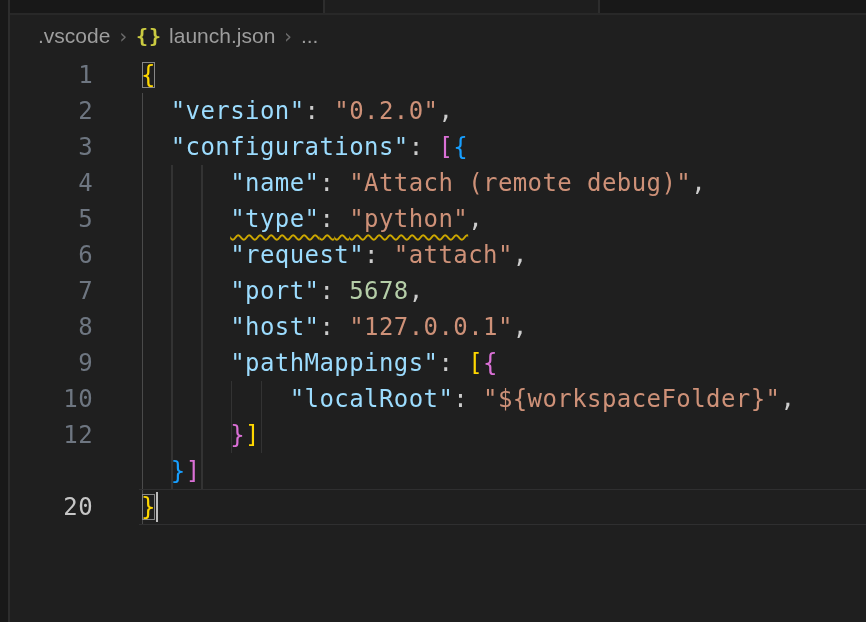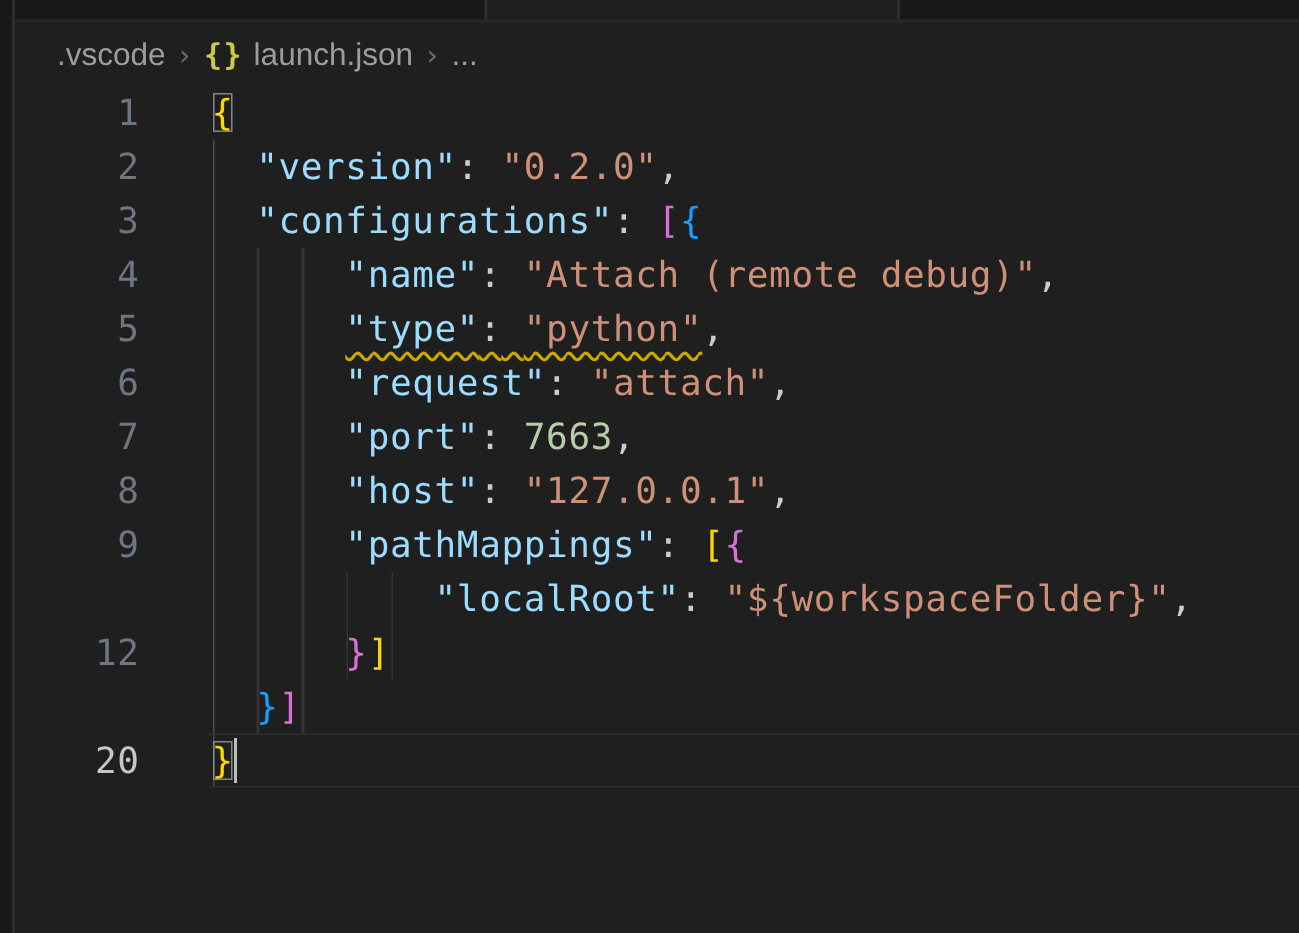--- a/index.html
+++ b/index.html
@@ -82,31 +82,32 @@
       <div class="code-line">
         <span class="ln">5</span>
         <span class="content"><span style="color: rgb(212, 212, 212);">      </span><span class="sq" style="text-decoration-color: rgb(204, 167, 0);"><span style="color: rgb(156, 220, 254);">"type"</span><span style="color: rgb(204, 204, 204);">:</span><span style="color: rgb(212, 212, 212);"> </span><span style="color: rgb(206, 145, 120);">"python"</span></span><span style="color: rgb(204, 204, 204);">,</span></span>
       </div>
       <div class="code-line">
         <span class="ln">6</span>
         <span class="content"><span style="color: rgb(212, 212, 212);">      </span><span style="color: rgb(156, 220, 254);">"request"</span><span style="color: rgb(204, 204, 204);">:</span><span style="color: rgb(212, 212, 212);"> </span><span style="color: rgb(206, 145, 120);">"attach"</span><span style="color: rgb(204, 204, 204);">,</span></span>
       </div>
       <div class="code-line">
         <span class="ln">7</span>
-        <span class="content"><span style="color: rgb(212, 212, 212);">      </span><span style="color: rgb(156, 220, 254);">"port"</span><span style="color: rgb(204, 204, 204);">:</span><span style="color: rgb(212, 212, 212);"> </span><span style="color: rgb(181, 206, 168);">7663</span><span style="color: rgb(204, 204, 204);">,</span></span>
+        <span class="content"><span style="color: rgb(212, 212, 212);">      </span><span style="color: rgb(156, 220, 254);">"port"</span><span style="color: rgb(204, 204, 204);">:</span><span style="color: rgb(212, 212, 212);"> </span><span style="color: rgb(181, 206, 168);">5678</span><span style="color: rgb(204, 204, 204);">,</span></span>
       </div>
       <div class="code-line">
         <span class="ln">8</span>
         <span class="content"><span style="color: rgb(212, 212, 212);">      </span><span style="color: rgb(156, 220, 254);">"host"</span><span style="color: rgb(204, 204, 204);">:</span><span style="color: rgb(212, 212, 212);"> </span><span style="color: rgb(206, 145, 120);">"127.0.0.1"</span><span style="color: rgb(204, 204, 204);">,</span></span>
       </div>
       <div class="code-line">
         <span class="ln">9</span>
         <span class="content"><span style="color: rgb(212, 212, 212);">      </span><span style="color: rgb(156, 220, 254);">"pathMappings"</span><span style="color: rgb(204, 204, 204);">:</span><span style="color: rgb(212, 212, 212);"> </span><span style="color: rgb(255, 215, 0);">[</span><span style="color: rgb(218, 112, 214);">{</span></span>
       </div>
       <div class="code-line">
+        <span class="ln">10</span>
         <span class="content"><span style="color: rgb(212, 212, 212);">          </span><span style="color: rgb(156, 220, 254);">"localRoot"</span><span style="color: rgb(204, 204, 204);">:</span><span style="color: rgb(212, 212, 212);"> </span><span style="color: rgb(206, 145, 120);">"${workspaceFolder}"</span><span style="color: rgb(204, 204, 204);">,</span></span>
       </div>
       <div class="code-line">
         <span class="ln">12</span>
         <span class="content"><span style="color: rgb(212, 212, 212);">      </span><span style="color: rgb(218, 112, 214);">}</span><span style="color: rgb(255, 215, 0);">]</span></span>
       </div>
       <div class="code-line">
         <span class="content"><span style="color: rgb(212, 212, 212);">  </span><span style="color: rgb(23, 159, 255);">}</span><span style="color: rgb(218, 112, 214);">]</span></span>
       </div>
       <div class="code-line active-line">

